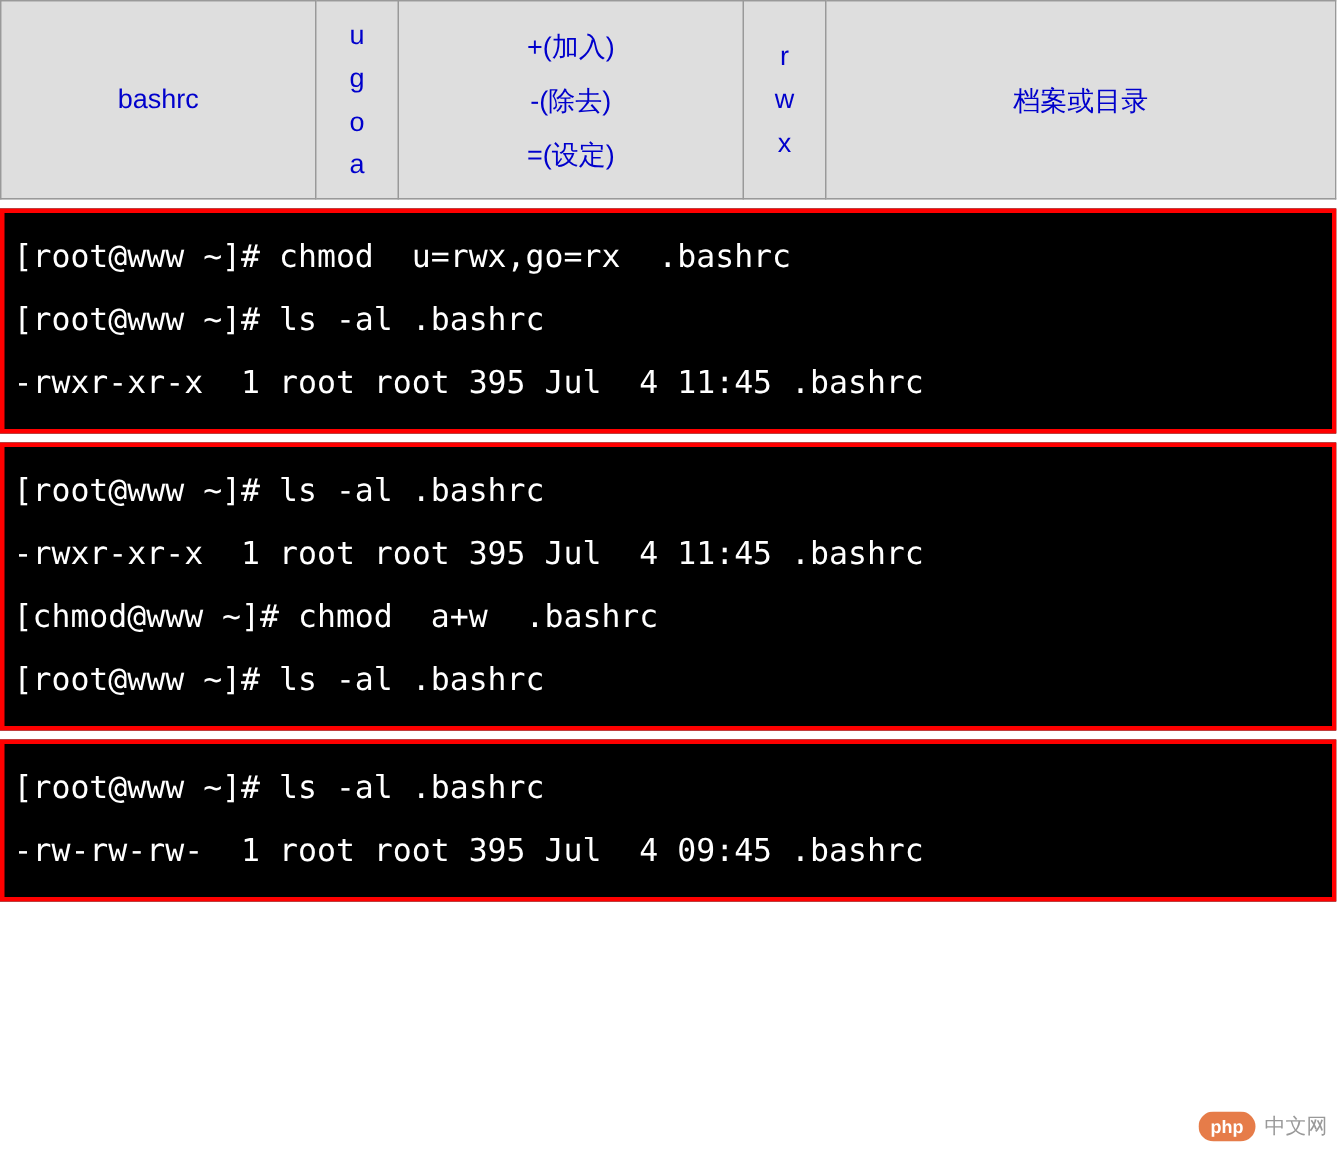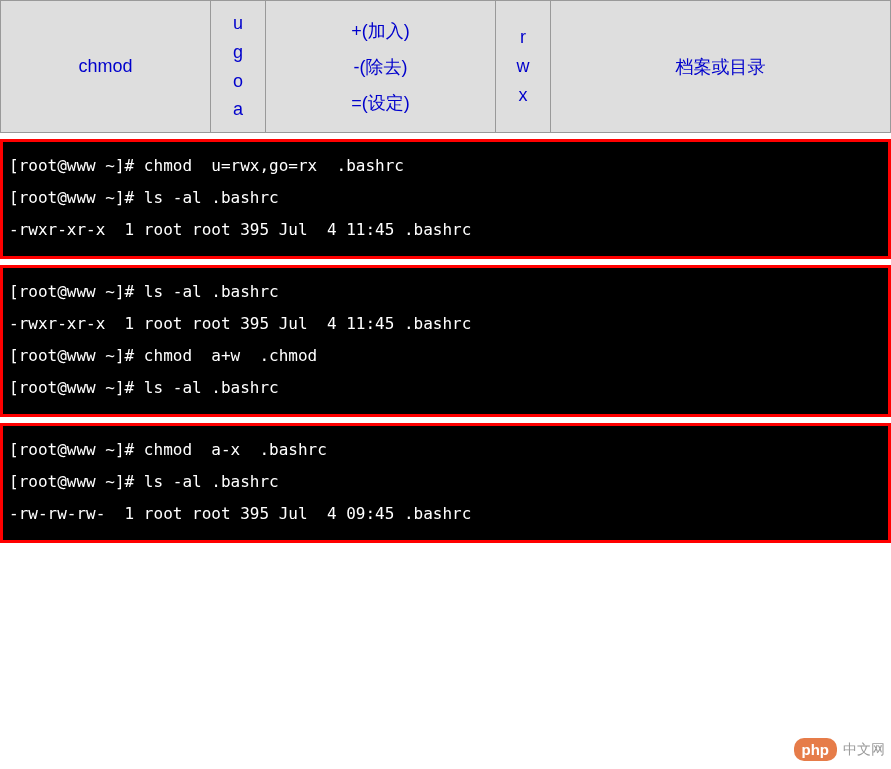--- a/index.html
+++ b/index.html
@@ -27,55 +27,55 @@
     .ref-table td.cell3 { width: 230px; line-height: 2; }
     .ref-table td.cell4 { width: 55px; line-height: 1.6; }
     .ref-table td.cell5 { }
     .stack span { display: block; }
 
     .term-wrap { margin-top: 6px; }
     .term {
       background: #000;
       color: #fff;
       font-family: "Microsoft YaHei", Consolas, monospace;
-      font-size: 16px;
+      font-size: 21px;
       border: 3px solid #ff0000;
       padding: 8px 6px 10px 6px;
       margin-bottom: 6px;
       line-height: 2.0;
     }
     .term .line { white-space: pre; }
     .wm {
       position: fixed;
       right: 6px;
       bottom: 8px;
       display: flex;
       align-items: center;
       gap: 6px;
       opacity: 0.85;
       font-size: 14px;
       color: #888;
     }
     .wm .logo {
       background: #e2662a;
       color: #fff;
-      font-size: 15px;
+      font-size: 12px;
       border-radius: 10px;
       padding: 3px 8px;
       font-family: Arial, sans-serif;
       font-weight: bold;
     }
   </style>
 </head>
 <body>
 
 <table class="ref-table">
   <tbody>
       <tr>
-    <td class="cell1">chmod</td>
+    <td class="cell1">bashrc</td>
     <td class="cell2 stack">
       <span>u</span>
       <span>g</span>
       <span>o</span>
       <span>a</span>
     </td>
     <td class="cell3 stack">
       <span>+(加入)</span>
       <span>-(除去)</span>
       <span>=(设定)</span>
@@ -94,26 +94,25 @@
 
   <div class="term">
     <div class="line">[root@www ~]# chmod  u=rwx,go=rx  .bashrc</div>
     <div class="line">[root@www ~]# ls -al .bashrc</div>
     <div class="line">-rwxr-xr-x  1 root root 395 Jul  4 11:45 .bashrc</div>
   </div>
 
   <div class="term">
     <div class="line">[root@www ~]# ls -al .bashrc</div>
     <div class="line">-rwxr-xr-x  1 root root 395 Jul  4 11:45 .bashrc</div>
-    <div class="line">[root@www ~]# chmod  a+w  .chmod</div>
+    <div class="line">[chmod@www ~]# chmod  a+w  .bashrc</div>
     <div class="line">[root@www ~]# ls -al .bashrc</div>
   </div>
 
   <div class="term">
-    <div class="line">[root@www ~]# chmod  a-x  .bashrc</div>
     <div class="line">[root@www ~]# ls -al .bashrc</div>
     <div class="line">-rw-rw-rw-  1 root root 395 Jul  4 09:45 .bashrc</div>
   </div>
 
 </div>
 
 <div class="wm">
   <span class="logo">php</span>
   <span>中文网</span>
 </div>

